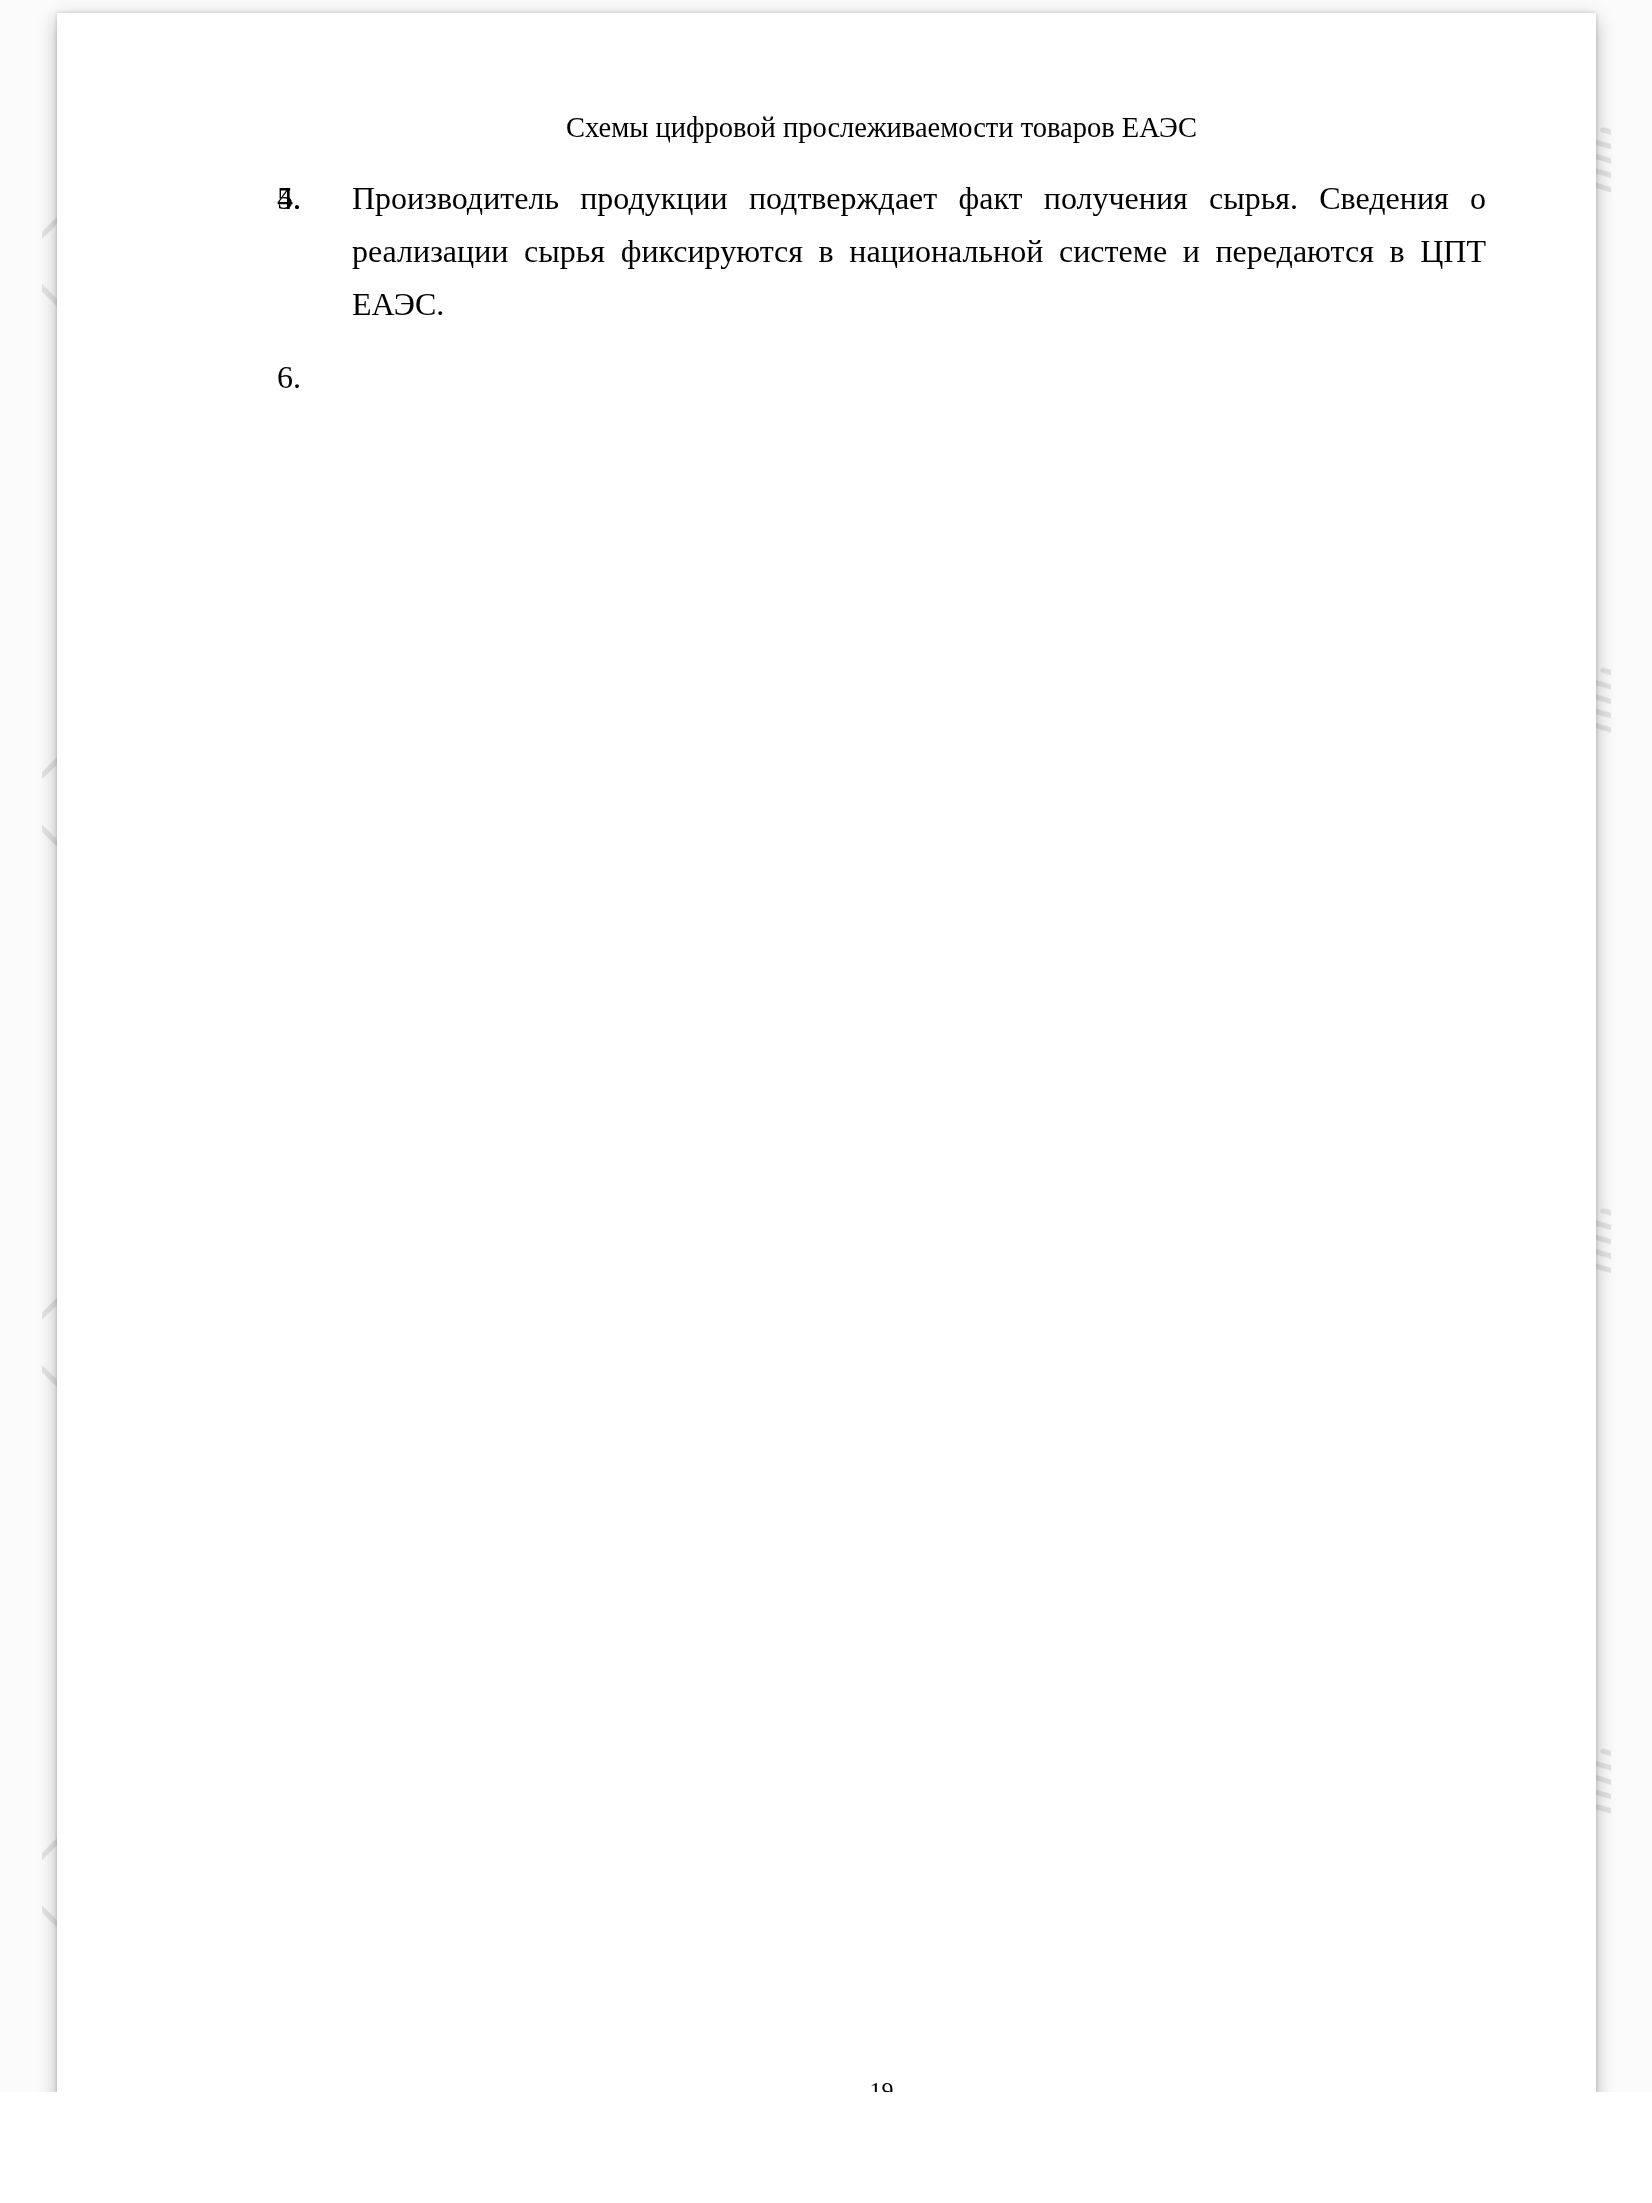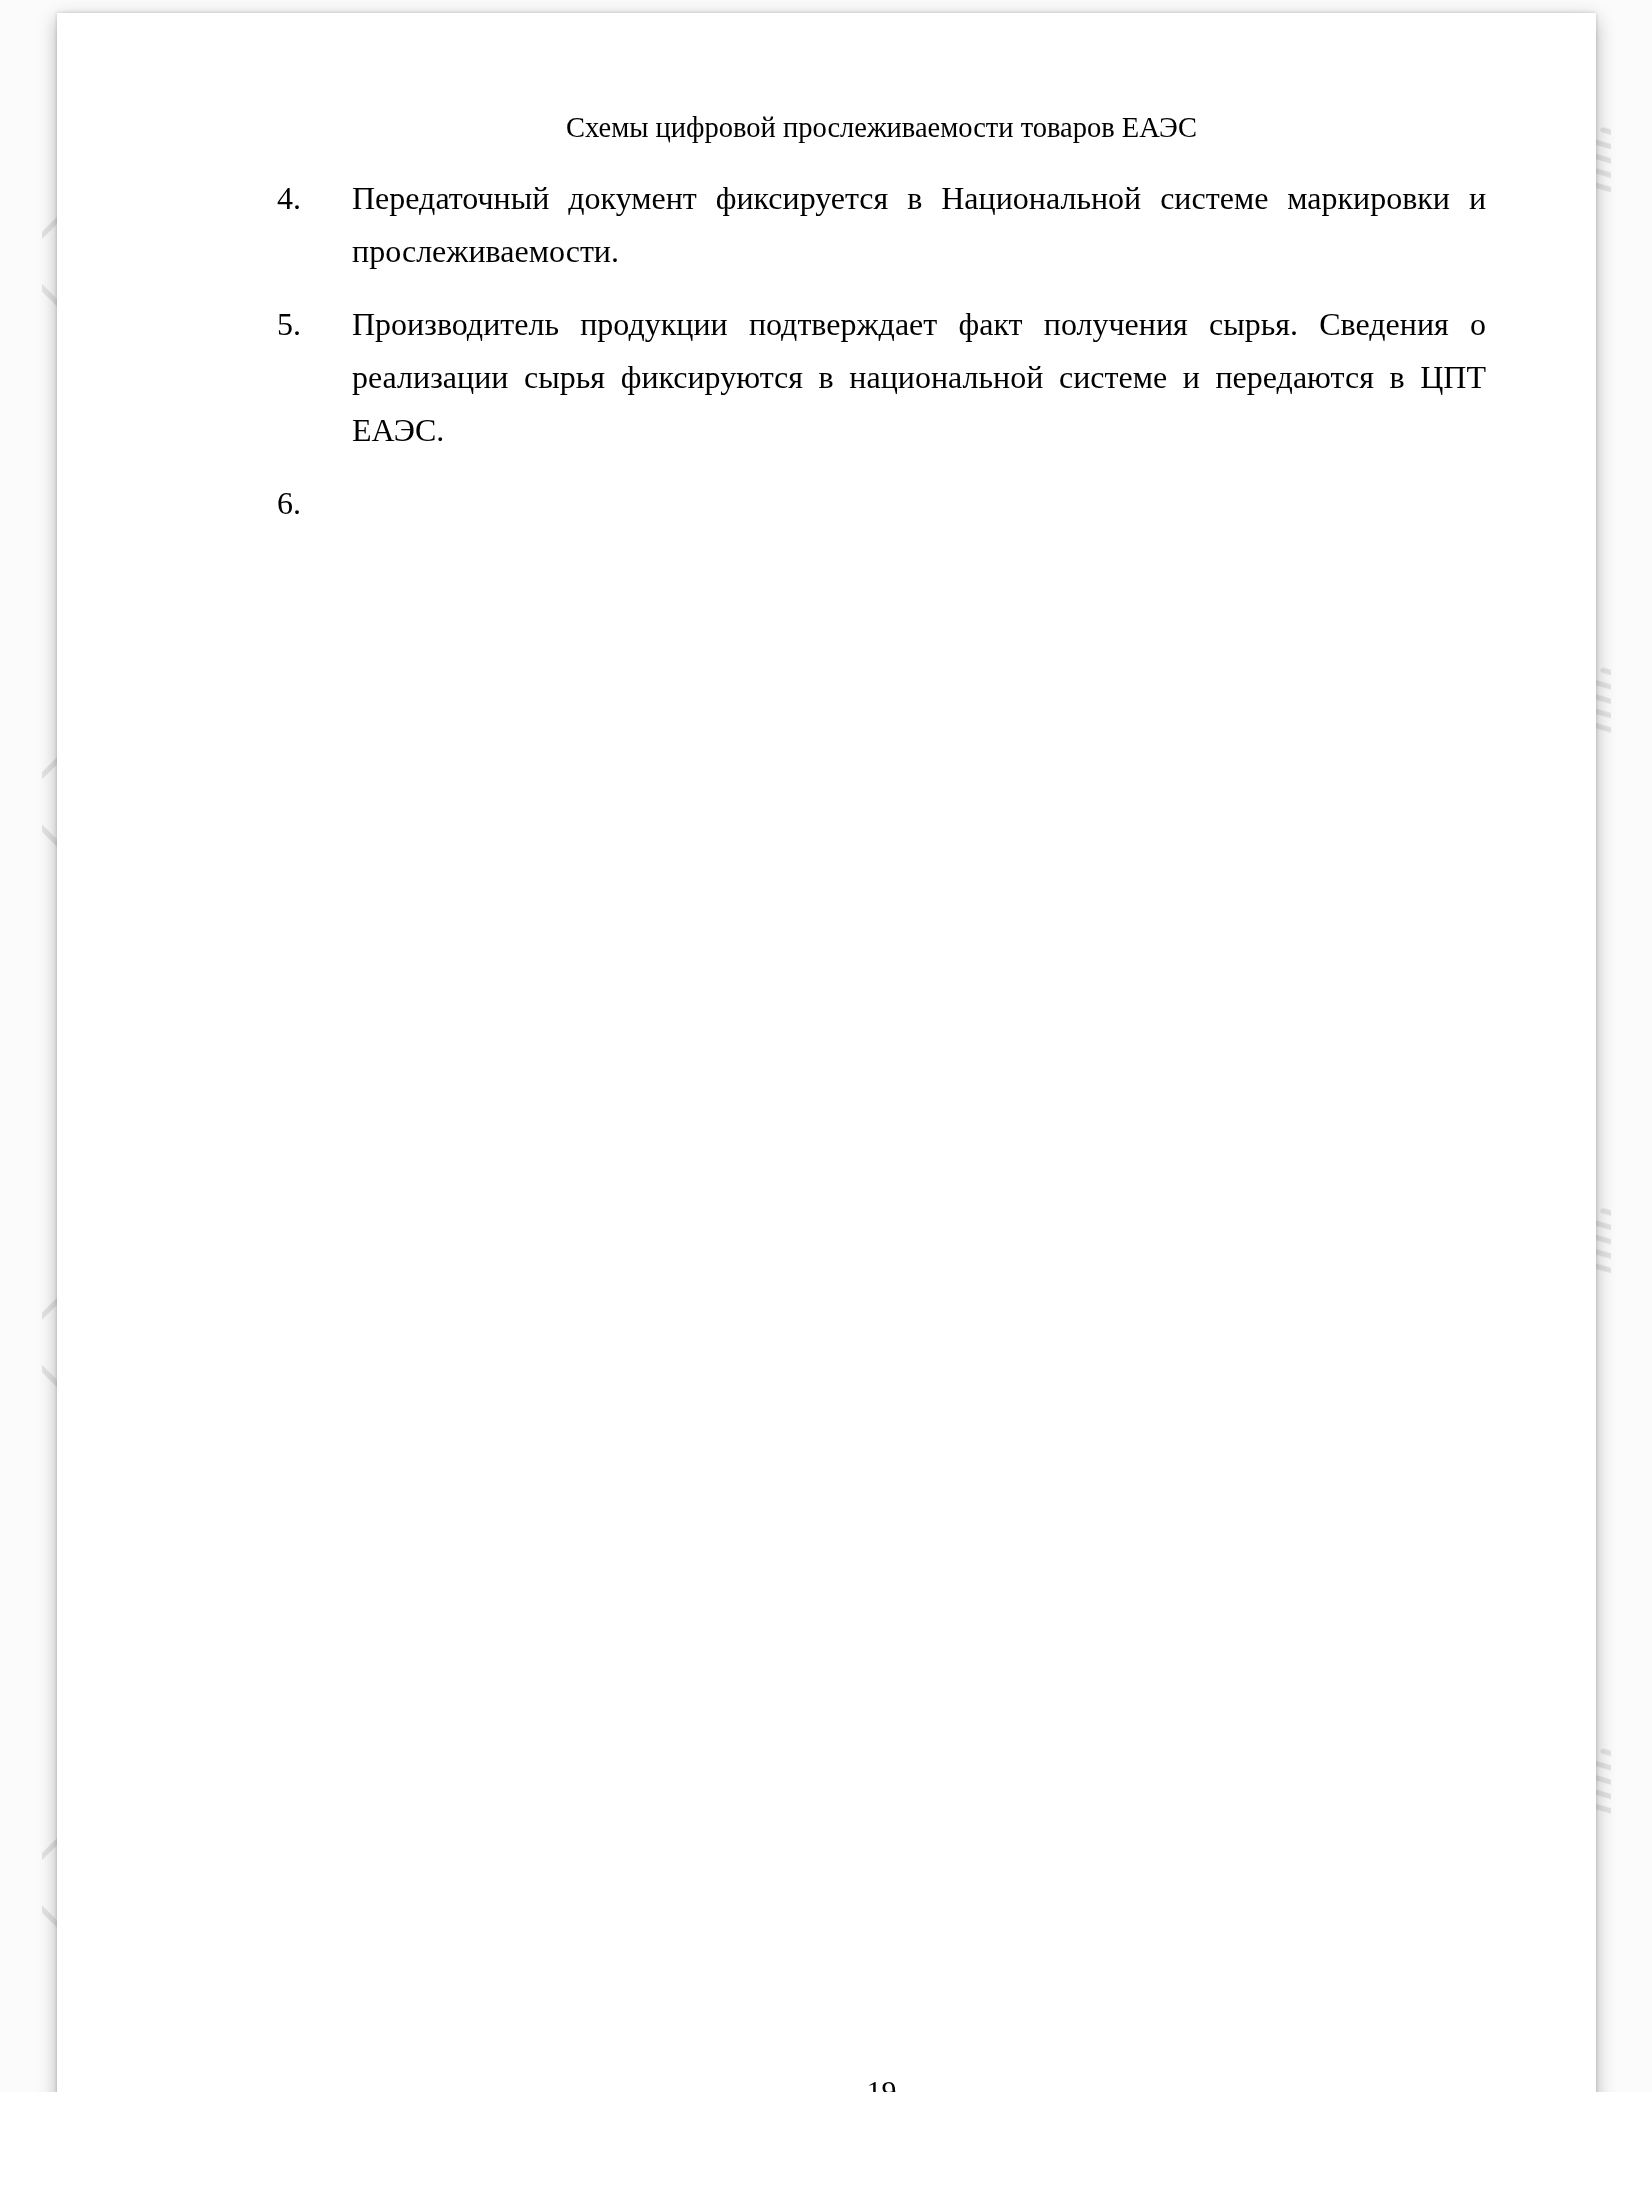--- a/index.html
+++ b/index.html
@@ -73,21 +73,21 @@
     left: 0;
     top: 0;
   }
 
   .page-number {
     position: absolute;
     left: 220px;
     right: 110px;
     bottom: 81px;
     text-align: center;
-    font-size: 30px;
+    font-size: 24px;
     line-height: 37px;
   }
 </style>
 </head>
 <body>
 
 <div id="canvas">
 
   <svg id="bg-pattern" xmlns="http://www.w3.org/2000/svg" width="1653" height="2204" viewBox="0 0 1800 2400">
     <defs>
@@ -143,21 +143,20 @@
 
   <div class="sheet">
     <div class="content">
 
       <div class="running-header">Схемы цифровой прослеживаемости товаров ЕАЭС</div>
 
       <div class="doc-list">
 
         <div class="list-item">
           <span class="item-number">4.</span>
-          <span>Передаточный документ фиксируется в Национальной системе маркировки и прослеживаемости.</span>
         </div>
 
         <div class="list-item">
           <span class="item-number">5.</span>
           <span>Производитель продукции подтверждает факт получения сырья. Сведения о реализации сырья фиксируются в национальной системе и передаются в ЦПТ ЕАЭС.</span>
         </div>
 
         <div class="list-item">
           <span class="item-number">6.</span>
         </div>

